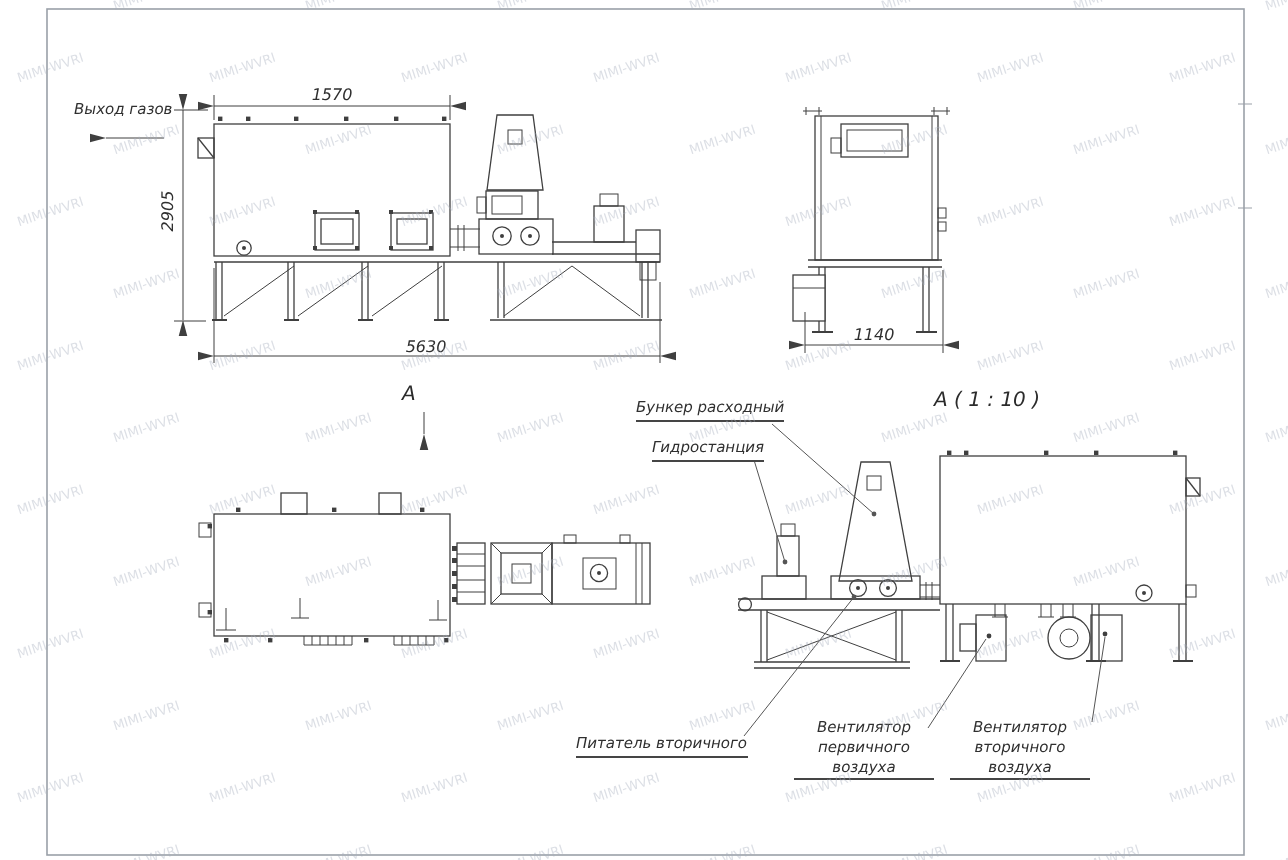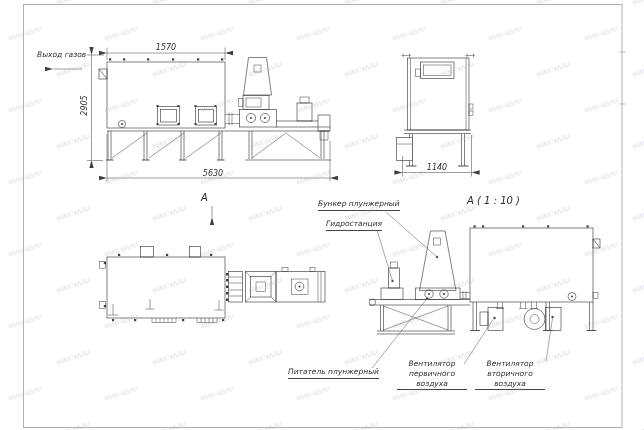--- a/index.html
+++ b/index.html
@@ -271,23 +271,23 @@
     <div class="lbl" style="left:37px;top:50px;text-align:right;">Выход газов</div>
 
     <div class="dim" style="left:146px;top:42.5px;width:40px;">1570</div>
     <div class="dim rot" style="left:64px;top:101px;width:40px;">2905</div>
     <div class="dim" style="left:193px;top:168.5px;width:40px;">5630</div>
     <div class="dim" style="left:417px;top:162.5px;width:40px;">1140</div>
 
     <div class="vtitle" style="left:201px;top:192px;">А</div>
     <div class="vtitle" style="left:467px;top:195px;text-align:right;">А ( 1 : 10 )</div>
 
-    <div class="lbl u" style="left:318px;top:199px;">Бункер плунжерный</div>
+    <div class="lbl u" style="left:318px;top:199px;">Бункер расходный</div>
     <div class="lbl u" style="left:326px;top:219px;">Гидростанция</div>
-    <div class="lbl u" style="left:288px;top:367px;">Питатель плунжерный</div>
+    <div class="lbl u" style="left:288px;top:367px;">Питатель вторичного</div>
     <div class="lbl u ctr" style="left:397px;top:359px;width:70px;">Вентилятор
 первичного воздуха</div>
     <div class="lbl u ctr" style="left:475px;top:359px;width:70px;">Вентилятор
 вторичного воздуха</div>
   </div>
 
   <div id="watermarks">
       <span class="wm" style="left: 56px; top: -6px;">MIMI-WVRI</span>
       <span class="wm" style="left: 152px; top: -6px;">MIMI-WVRI</span>
       <span class="wm" style="left: 248px; top: -6px;">MIMI-WVRI</span>

